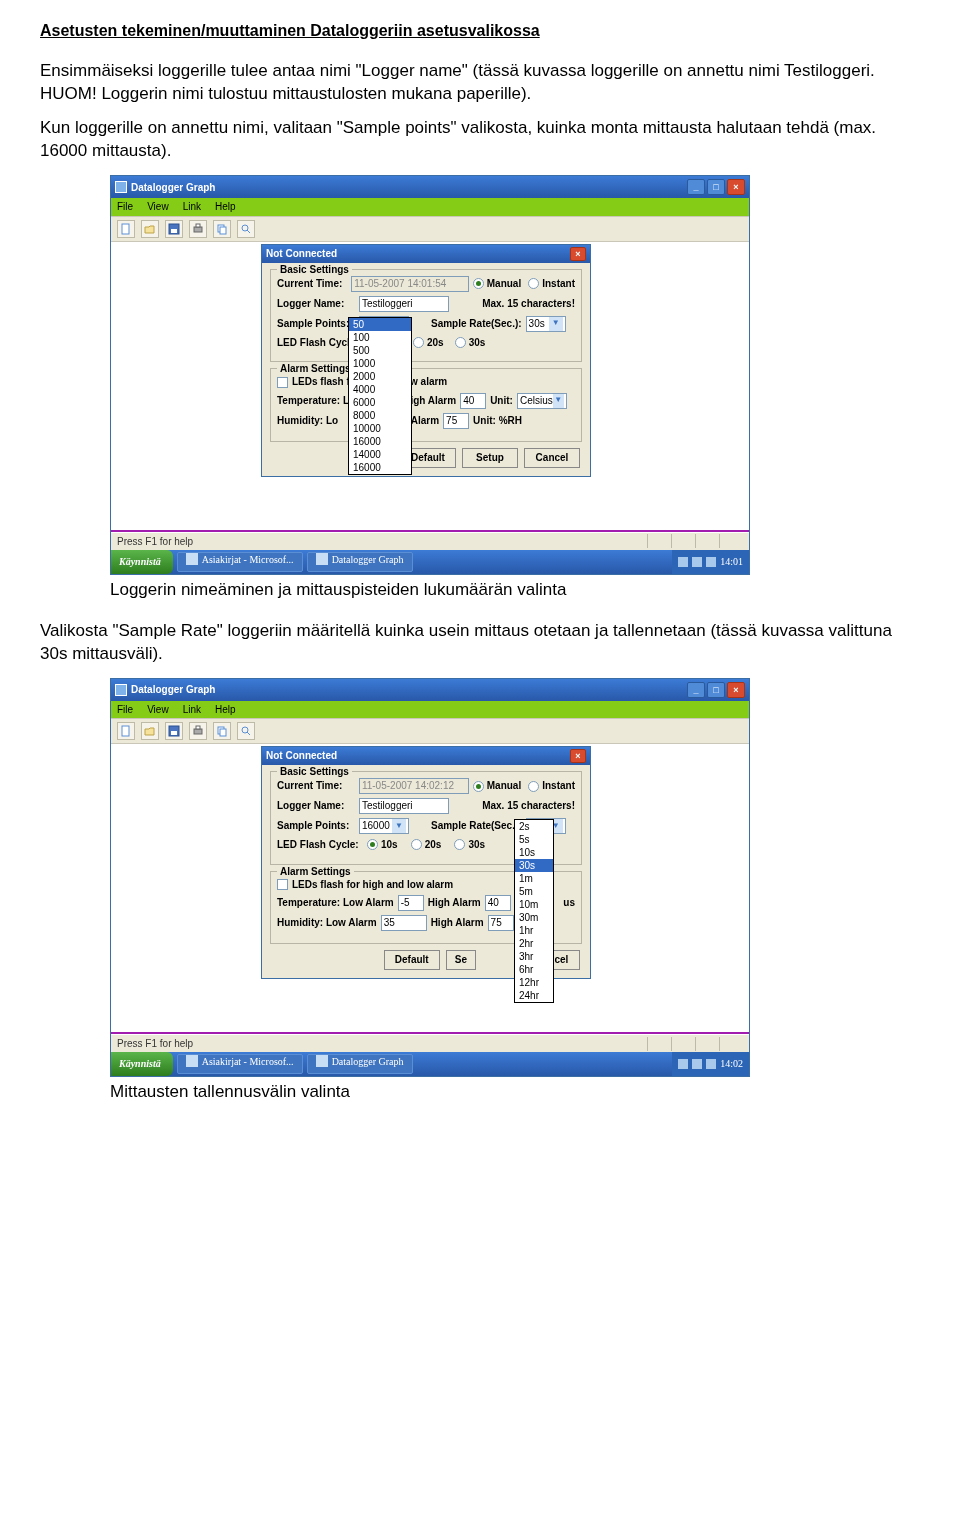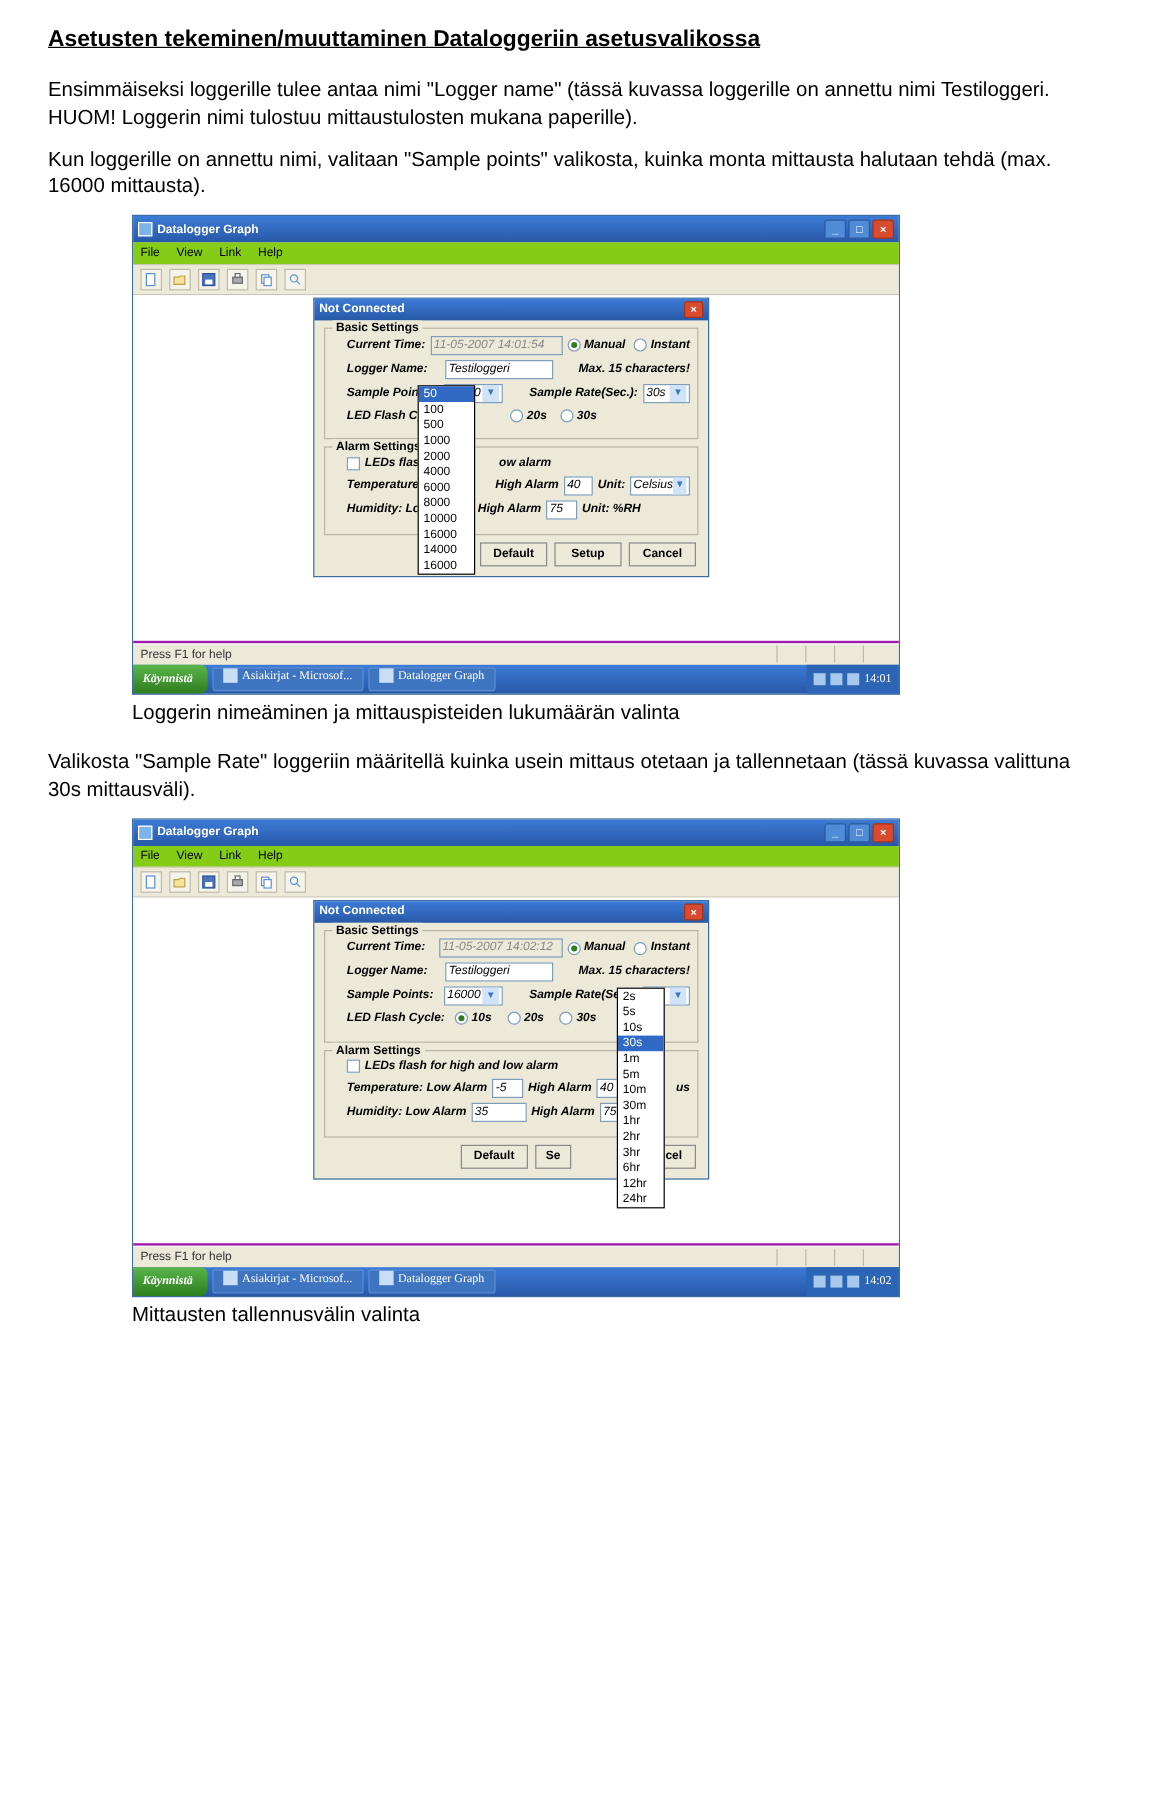--- a/index.html
+++ b/index.html
@@ -7,21 +7,21 @@
     font-family: Arial, Helvetica, sans-serif;
     background: #fff;
     color: #000;
     width: 960px;
     margin: 0 auto;
     padding: 20px 40px;
     font-size: 17px;
     line-height: 1.35;
   }
   h1 {
-    font-size: 19px;
+    font-size: 16px;
     font-weight: bold;
     text-decoration: underline;
     margin-bottom: 18px;
   }
   p.body-text {
     margin-bottom: 12px;
   }
   .screenshot-wrap {
     margin: 8px 0 4px 70px;
   }
@@ -179,32 +179,32 @@
     background: #d94b2f;
     border: 1px solid #a63318;
     border-radius: 2px;
     display: flex; align-items: center; justify-content: center;
     color: #fff;
     font-size: 9px;
   }
   .dlg-body { padding: 6px 8px 8px 8px; }
   .fieldset {
     border: 1px solid #b8b5a6;
-    padding: 6px 6px 8px 18px;
+    padding: 6px 6px 8px 6px;
     margin-bottom: 6px;
     position: relative;
   }
   .fieldset .legend {
     position: absolute;
     top: -7px; left: 6px;
     background: #ece9d8;
     padding: 0 3px;
     font-size: 10px;
   }
-  .row { display: flex; align-items: center; gap: 4px; margin-bottom: 4px; font-style: italic; }
+  .row { display: flex; align-items: center; gap: 4px; margin-bottom: 4px; }
   .row label { white-space: nowrap; }
   .txt {
     height: 16px; border: 1px solid #7f9db9;
     background: #fff; padding: 0 2px;
     font-size: 10px;
     display: flex; align-items: center;
   }
   .txt.disabled { background: #ece9d8; color: #888; }
   .sel {
     height: 16px;
@@ -410,21 +410,21 @@
               <span class="txt" style="width:26px;">75</span>
               <label class="bold">Unit: %RH</label>
             </div>
           </div>
           <div class="dlg-btns">
             <span class="btn bold">Default</span>
             <span class="btn bold">Setup</span>
             <span class="btn bold">Cancel</span>
           </div>
 
-          <div class="dropdown-list" style="left:86px; top:54px; width:48px;">
+          <div class="dropdown-list" style="left:86px; top:54px; width:64px;">
             <div class="opt hl">50</div>
             <div class="opt">100</div>
             <div class="opt">500</div>
             <div class="opt">1000</div>
             <div class="opt">2000</div>
             <div class="opt">4000</div>
             <div class="opt">6000</div>
             <div class="opt">8000</div>
             <div class="opt">10000</div>
             <div class="opt">16000</div>

